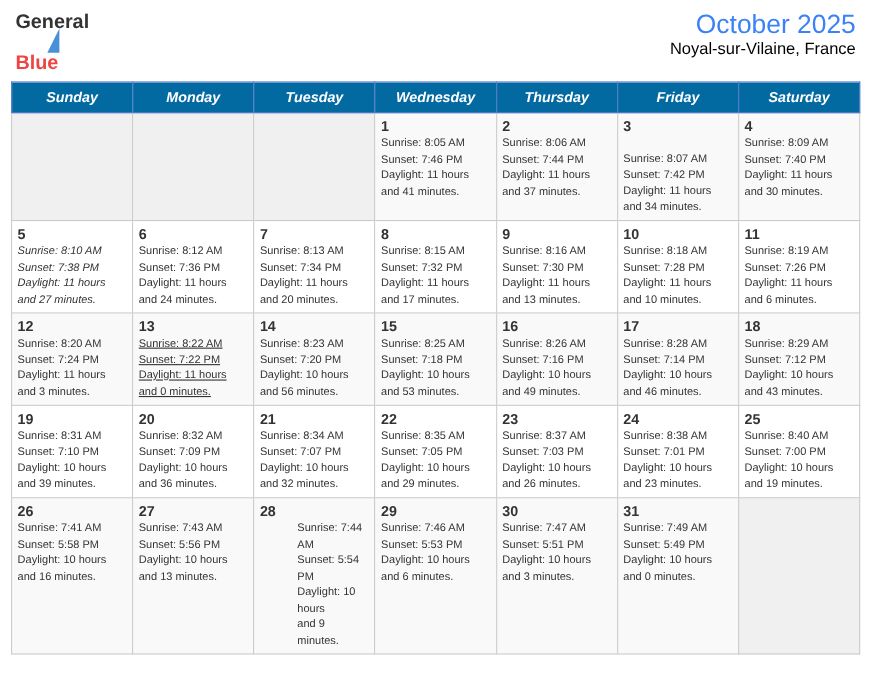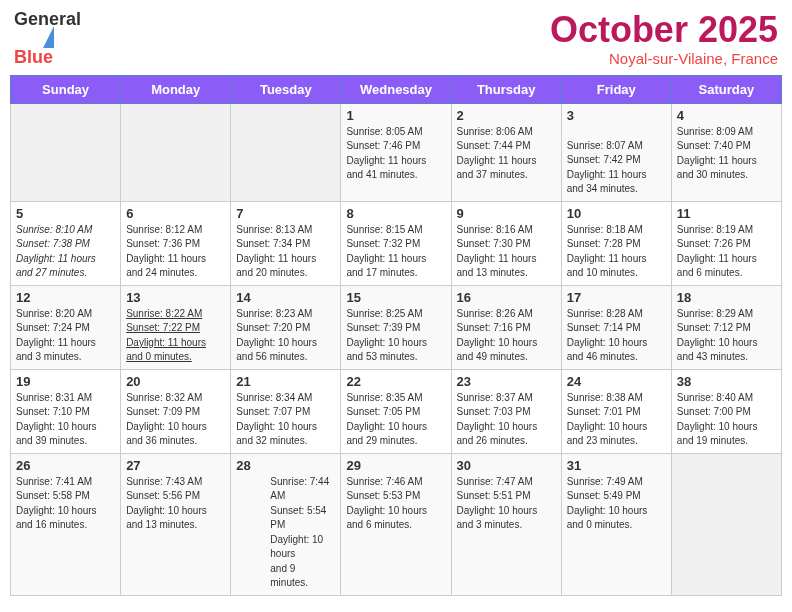--- a/index.html
+++ b/index.html
@@ -26,42 +26,43 @@
     .logo-text-blue {
       font-size: 18px;
       font-weight: bold;
       color: #ef4444;
       line-height: 1;
     }
     .title-block {
       text-align: right;
     }
     .month-title {
-      font-size: 36px;
-      font-weight: bold;
-      color: #be185d;
+      font-size: 24px;
+      font-weight: normal;
+      color: #3b82f6;
       line-height: 1.1;
     }
     .location-title {
       font-size: 15px;
-      color: #ef4444;
+      color: #000000;
     }
     .calendar {
       width: 100%;
       border-collapse: collapse;
       border: 1px solid #ccc;
     }
     .calendar th {
-      background-color: #8b5cf6;
+      background-color: #0369a1;
       color: #fff;
       font-size: 13px;
       font-weight: bold;
       text-align: center;
       padding: 6px 4px;
       border: 1px solid #5580cc;
+      font-style: italic;
     }
     .calendar td {
       vertical-align: top;
       border: 1px solid #ccc;
       padding: 4px 5px;
       font-size: 10.5px;
       color: #333;
       width: calc(100% / 7);
       min-height: 90px;
       background: #fff;
@@ -236,21 +237,21 @@
         <td>
           <div class="day-num">14</div>
           <div class="day-info" style="white-space: pre-line;">Sunrise: 8:23 AM
 Sunset: 7:20 PM
 Daylight: 10 hours
 and 56 minutes.</div>
         </td>
         <td>
           <div class="day-num">15</div>
           <div class="day-info" style="white-space: pre-line;">Sunrise: 8:25 AM
-Sunset: 7:39 PM
+Sunset: 7:18 PM
 Daylight: 10 hours
 and 53 minutes.</div>
         </td>
         <td>
           <div class="day-num">16</div>
           <div class="day-info" style="white-space: pre-line;">Sunrise: 8:26 AM
 Sunset: 7:16 PM
 Daylight: 10 hours
 and 49 minutes.</div>
         </td>
@@ -306,21 +307,21 @@
 and 26 minutes.</div>
         </td>
         <td>
           <div class="day-num">24</div>
           <div class="day-info" style="white-space: pre-line;">Sunrise: 8:38 AM
 Sunset: 7:01 PM
 Daylight: 10 hours
 and 23 minutes.</div>
         </td>
         <td>
-          <div class="day-num">38</div>
+          <div class="day-num">25</div>
           <div class="day-info" style="white-space: pre-line;">Sunrise: 8:40 AM
 Sunset: 7:00 PM
 Daylight: 10 hours
 and 19 minutes.</div>
         </td>
       </tr>
       <tr>
         <td>
           <div class="day-num">26</div>
           <div class="day-info" style="white-space: pre-line;">Sunrise: 7:41 AM

